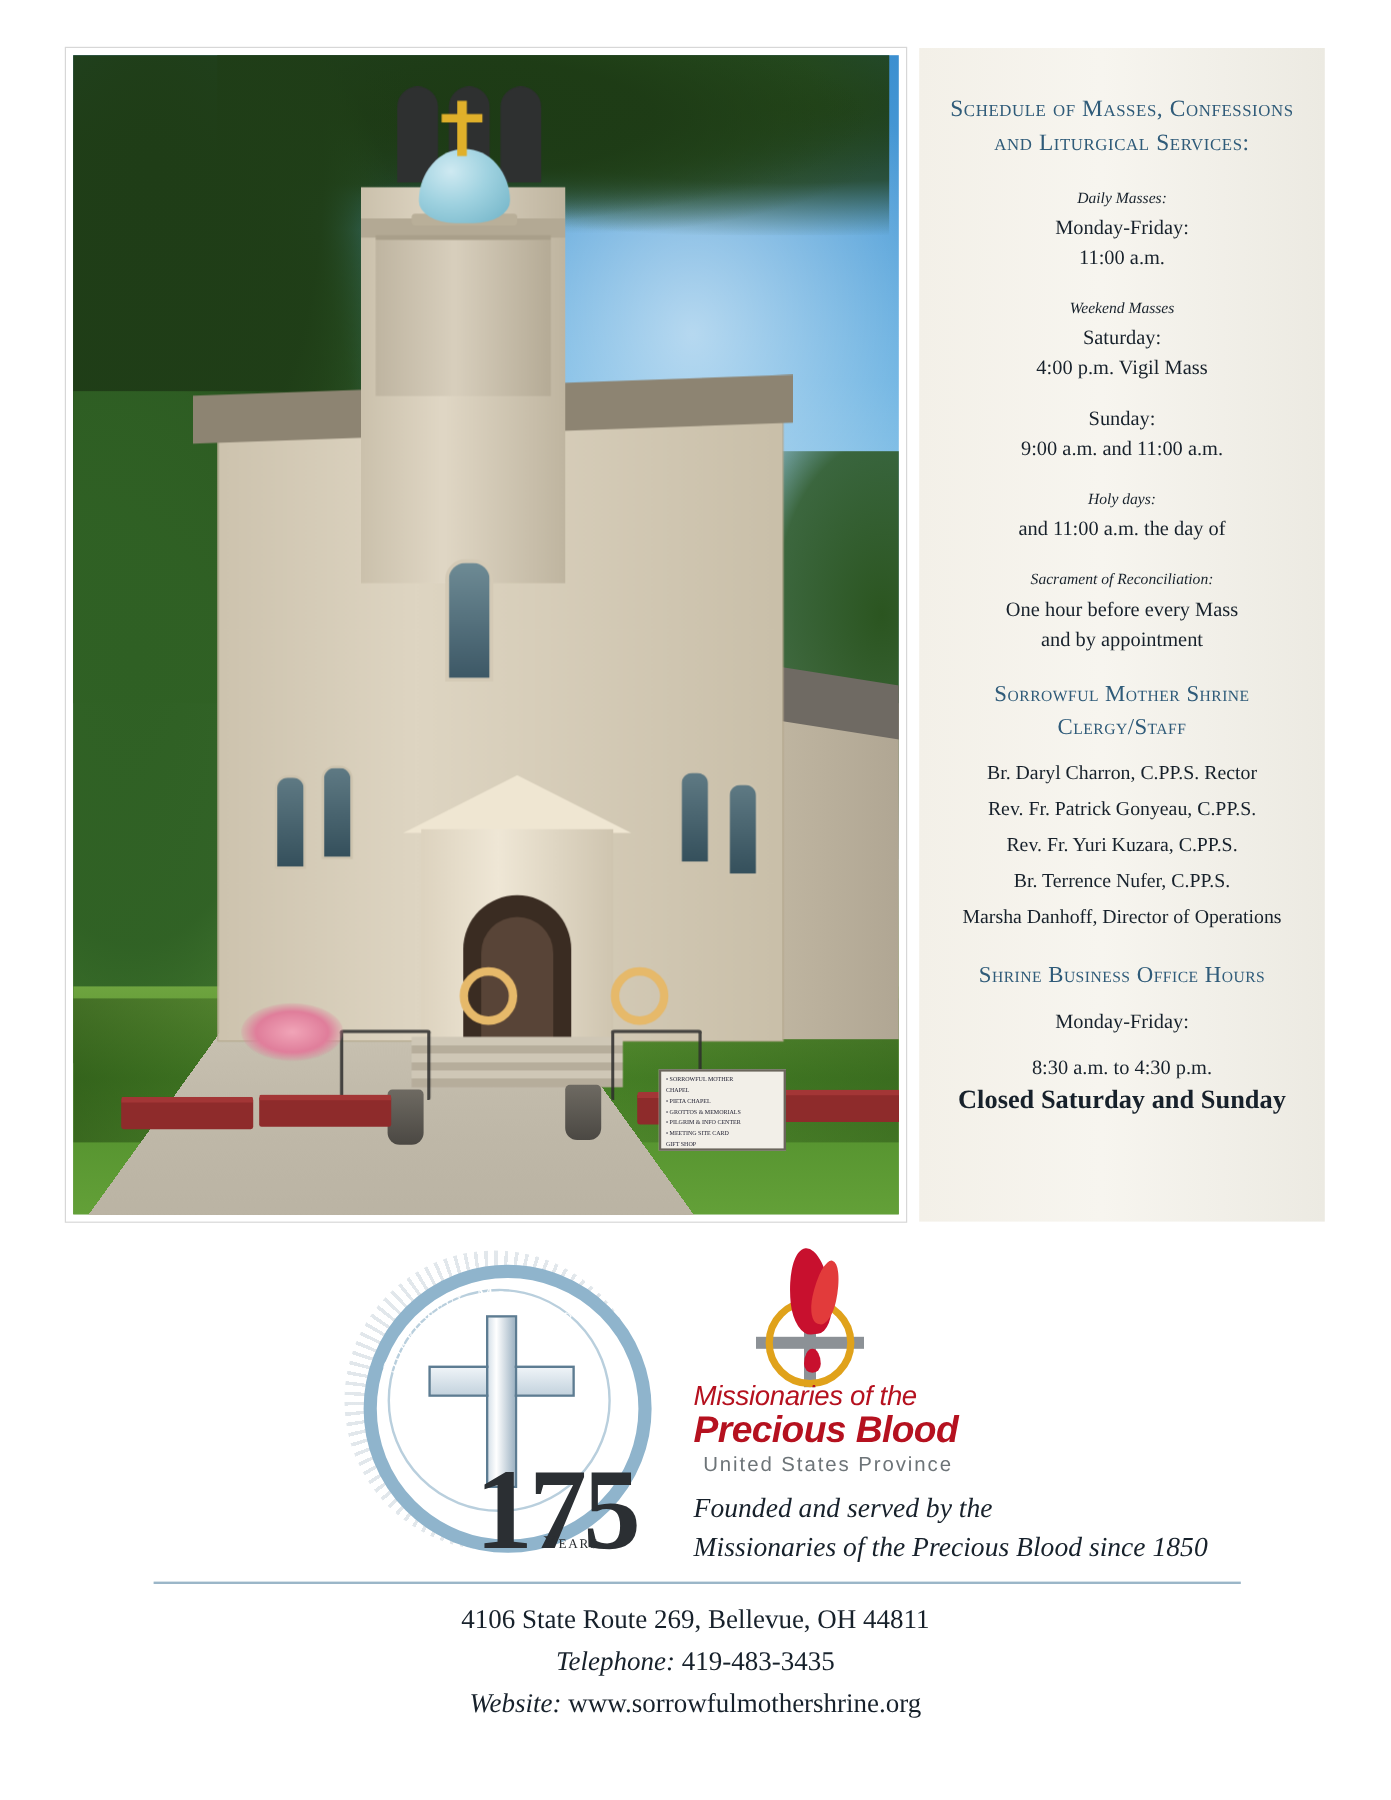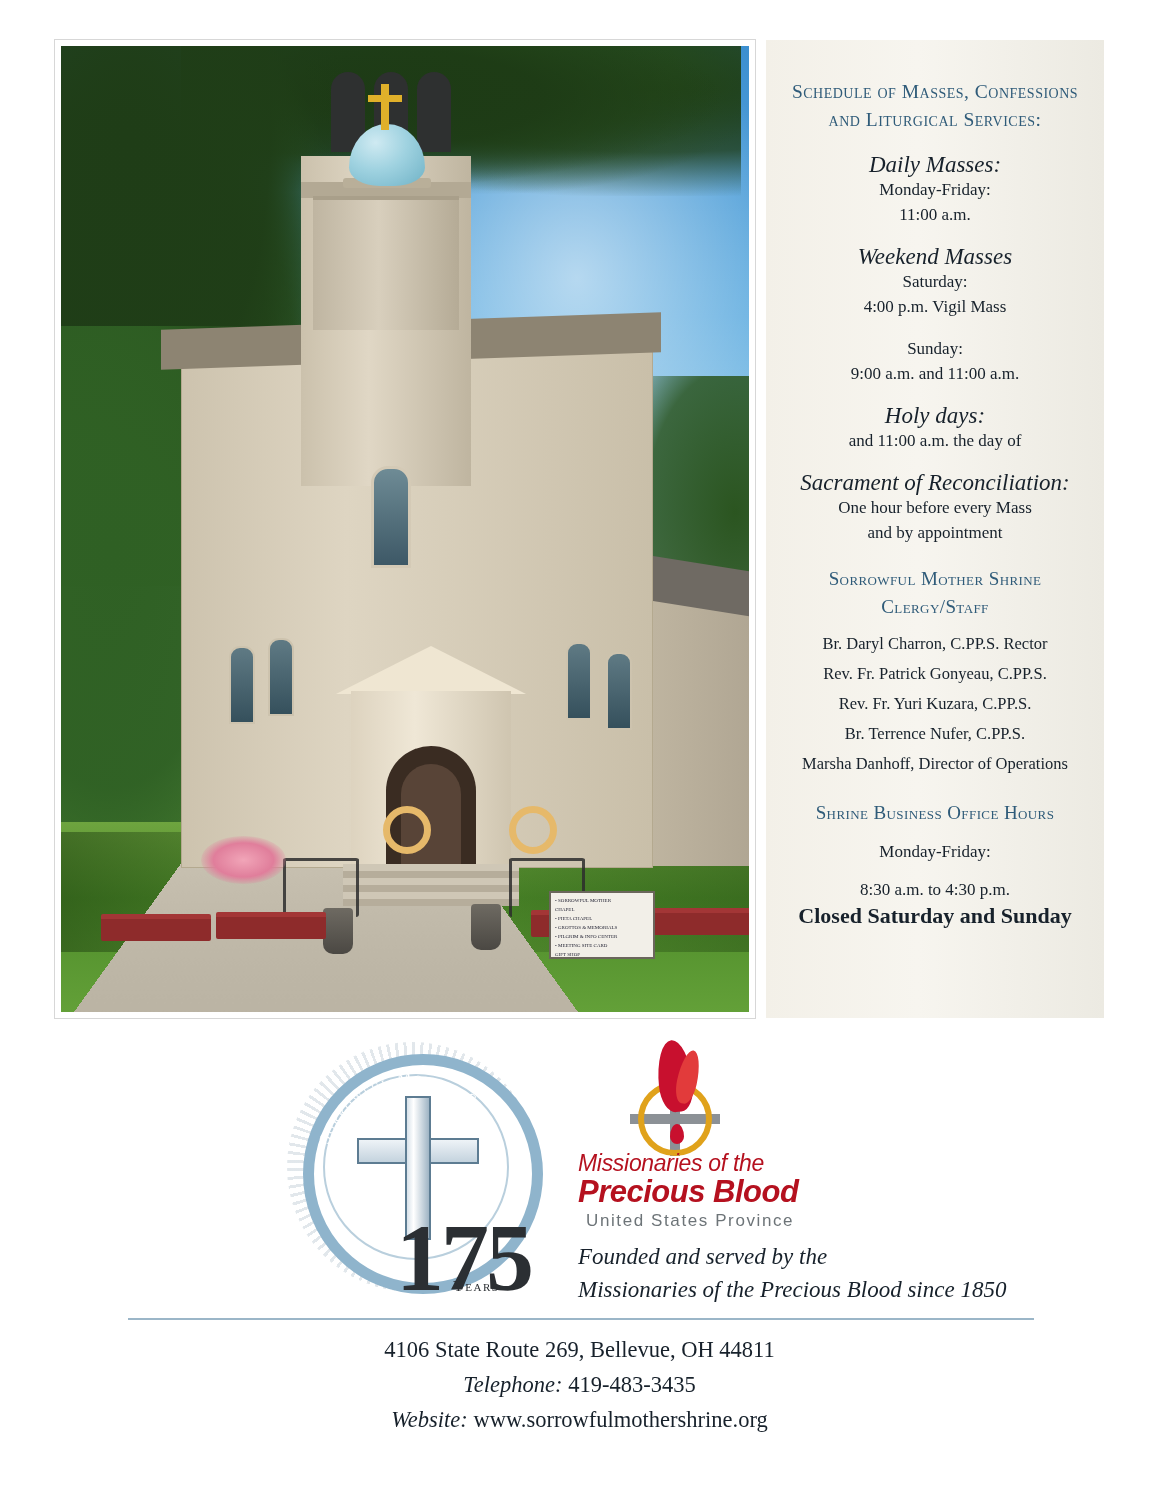--- a/index.html
+++ b/index.html
@@ -315,21 +315,21 @@
     font-variant: small-caps;
     font-size: 19.5px;
     letter-spacing: 0.5px;
     color: #2f5b79;
     line-height: 28px;
     margin-bottom: 18px;
   }
   .sched-group { margin-bottom: 17px; }
   .sched-head {
     font-style: italic;
-    font-size: 23px;
+    font-size: 13px;
     color: #17212b;
     line-height: 25px;
     text-align: center;
   }
   .sched-line {
     font-size: 17px;
     color: #17212b;
     line-height: 25px;
   }
   .section-title {

